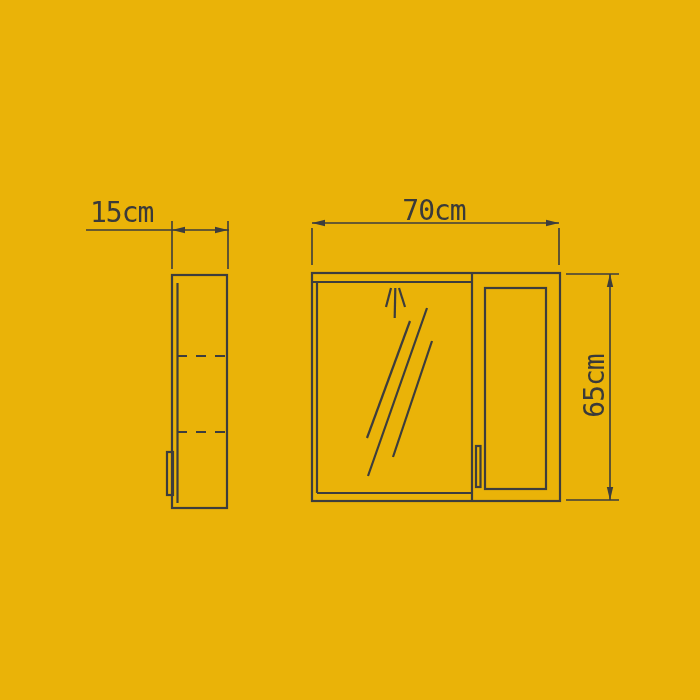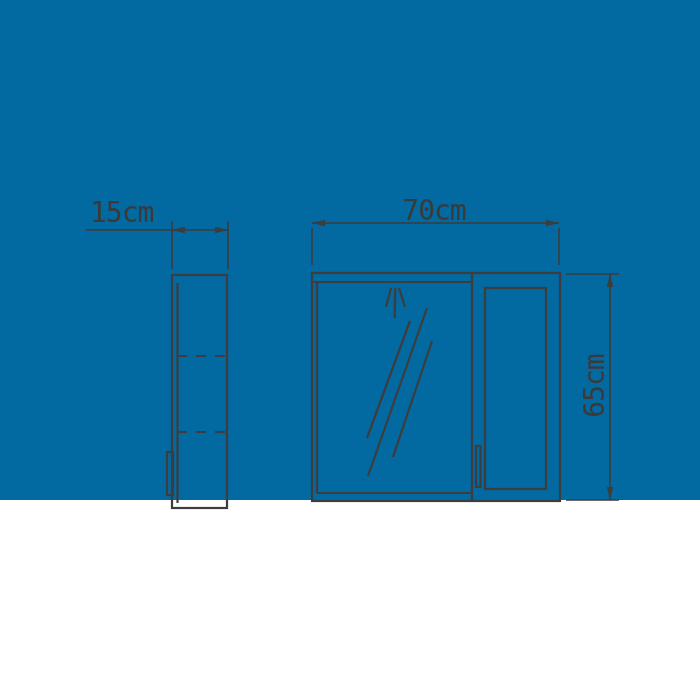--- a/index.html
+++ b/index.html
@@ -5,22 +5,22 @@
   html, body {
     margin: 0;
     padding: 0;
     background: #ffffff;
     width: 700px;
     height: 700px;
     overflow: hidden;
   }
   .canvas-wrap {
     width: 700px;
-    height: 500px;
-    background: #0369a1;
+    height: 700px;
+    background: #eab308;
     text-align: center;
   }
   svg text {
     font-family: "DejaVu Sans Mono", "Liberation Mono", monospace;
     font-size: 28px;
     letter-spacing: -1px;
     fill: #3a3a3a;
   }
   svg line, svg rect, svg path, svg polyline {
     stroke: #3d3d3d;

